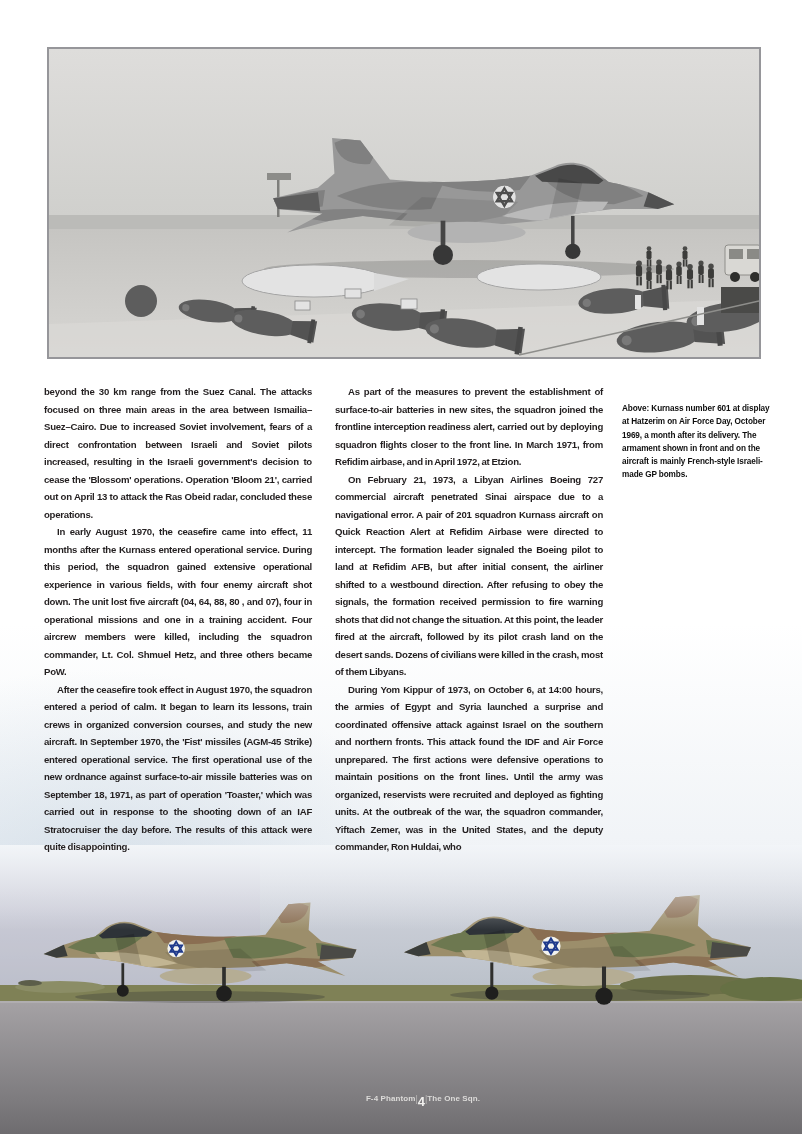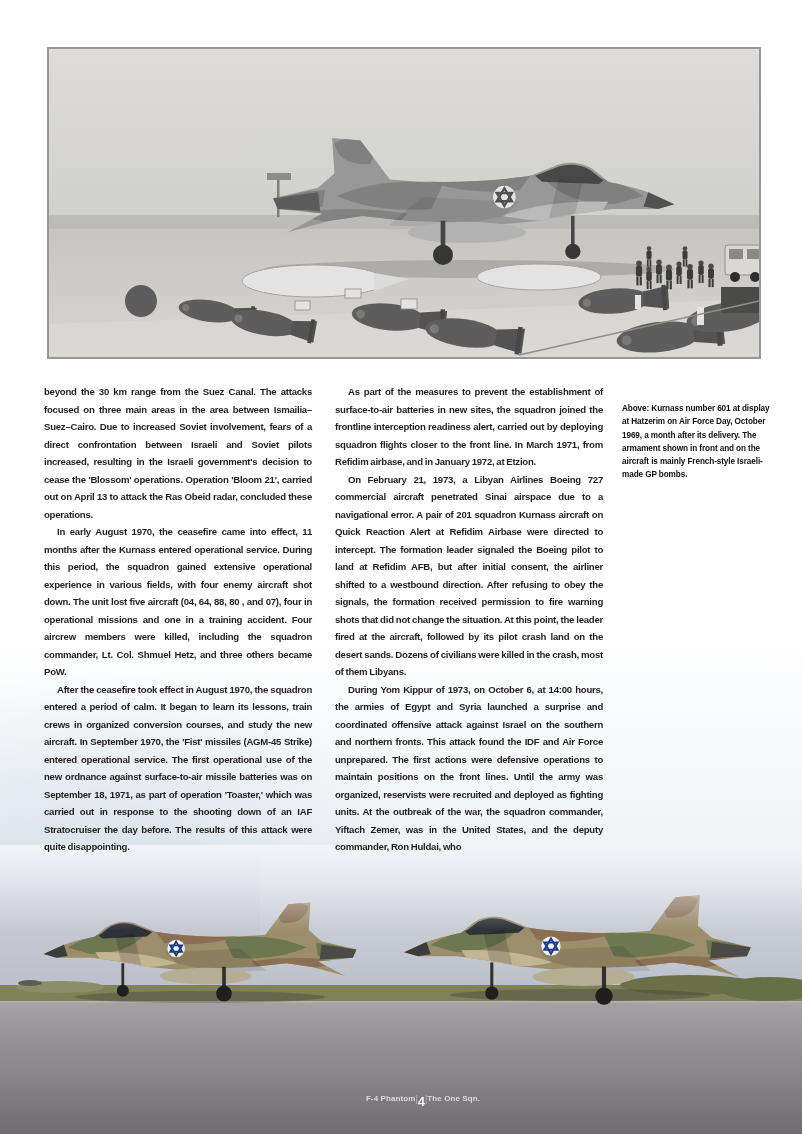--- a/index.html
+++ b/index.html
@@ -170,21 +170,21 @@
     </svg>
   </figure>
 
   <section class="col col-left">
     <p>beyond the 30 km range from the Suez Canal. The attacks focused on three main areas in the area between Ismailia–Suez–Cairo. Due to increased Soviet involvement, fears of a direct confrontation between Israeli and Soviet pilots increased, resulting in the Israeli government's decision to cease the 'Blossom' operations. Operation 'Bloom 21', carried out on April 13 to attack the Ras Obeid radar, concluded these operations.</p>
     <p class="indent">In early August 1970, the ceasefire came into effect, 11 months after the Kurnass entered operational service. During this period, the squadron gained extensive operational experience in various fields, with four enemy aircraft shot down. The unit lost five aircraft (04, 64, 88, 80 , and 07), four in operational missions and one in a training accident. Four aircrew members were killed, including the squadron commander, Lt. Col. Shmuel Hetz, and three others became PoW.</p>
     <p class="indent">After the ceasefire took effect in August 1970, the squadron entered a period of calm. It began to learn its lessons, train crews in organized conversion courses, and study the new aircraft. In September 1970, the 'Fist' missiles (AGM-45 Strike) entered operational service. The first operational use of the new ordnance against surface-to-air missile batteries was on September 18, 1971, as part of operation 'Toaster,' which was carried out in response to the shooting down of an IAF Stratocruiser the day before. The results of this attack were quite disappointing.</p>
   </section>
 
   <section class="col col-right">
-    <p class="indent">As part of the measures to prevent the establishment of surface-to-air batteries in new sites, the squadron joined the frontline interception readiness alert, carried out by deploying squadron flights closer to the front line. In March 1971, from Refidim airbase, and in January 1972, at Etzion.</p>
+    <p class="indent">As part of the measures to prevent the establishment of surface-to-air batteries in new sites, the squadron joined the frontline interception readiness alert, carried out by deploying squadron flights closer to the front line. In March 1971, from Refidim airbase, and in April 1972, at Etzion.</p>
     <p class="indent">On February 21, 1973, a Libyan Airlines Boeing 727 commercial aircraft penetrated Sinai airspace due to a navigational error. A pair of 201 squadron Kurnass aircraft on Quick Reaction Alert at Refidim Airbase were directed to intercept. The formation leader signaled the Boeing pilot to land at Refidim AFB, but after initial consent, the airliner shifted to a westbound direction. After refusing to obey the signals, the formation received permission to fire warning shots that did not change the situation. At this point, the leader fired at the aircraft, followed by its pilot crash land on the desert sands. Dozens of civilians were killed in the crash, most of them Libyans.</p>
     <p class="indent">During Yom Kippur of 1973, on October 6, at 14:00 hours, the armies of Egypt and Syria launched a surprise and coordinated offensive attack against Israel on the southern and northern fronts. This attack found the IDF and Air Force unprepared. The first actions were defensive operations to maintain positions on the front lines. Until the army was organized, reservists were recruited and deployed as fighting units. At the outbreak of the war, the squadron commander, Yiftach Zemer, was in the United States, and the deputy commander, Ron Huldai, who</p>
   </section>
 
   <aside class="caption caption-top">Above: Kurnass number 601 at display at Hatzerim on Air Force Day, October 1969, a month after its delivery. The armament shown in front and on the aircraft is mainly French-style Israeli-made GP bombs.</aside>
 
   <figure class="bottom-photo">
     <svg viewBox="0 0 802 289" preserveAspectRatio="none" xmlns="http://www.w3.org/2000/svg">
       <defs>
         <linearGradient id="skyBot" x1="0" y1="0" x2="0" y2="1">

